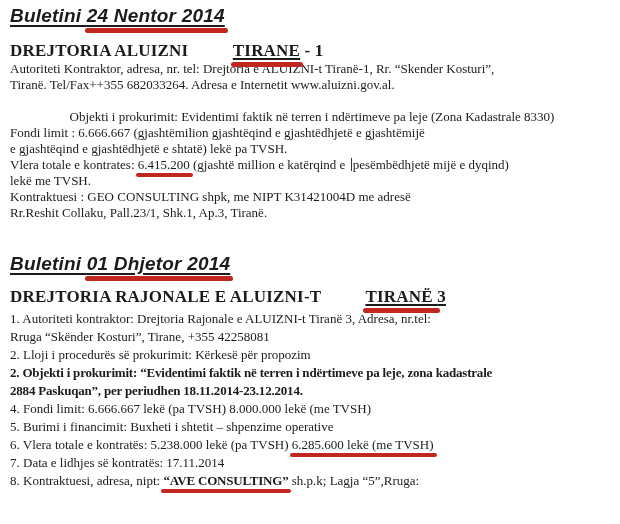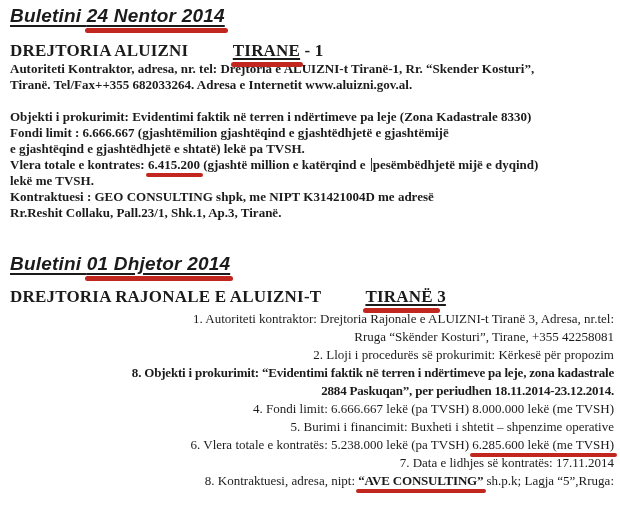--- a/index.html
+++ b/index.html
@@ -13,26 +13,26 @@
     font-family:"Liberation Sans",sans-serif;font-weight:bold;font-style:italic;
     font-size:19px;line-height:22px;letter-spacing:0.2px;
   }
   .ub{text-decoration:underline;}
   .ub2{text-decoration-thickness:2px;text-underline-offset:3px;}
   .ub1{text-decoration-thickness:1.5px;text-underline-offset:2px;margin-left:40px;}
   .heading{
     font-weight:bold;font-size:17px;line-height:20px;letter-spacing:0.2px;
   }
   .mt-h1{margin-top:14px;}
-  .mt-p2{margin-top:16px;}
+  .mt-p2{margin-top:16px;text-align:center;}
   .mt-t2{margin-top:32px;}
   .mt-h2{margin-top:12px;}
   .mt-items{margin-top:4px;}
-  .line{line-height:16px;white-space:nowrap;font-weight:bold;}
-  .iline{line-height:16px;margin-bottom:2px;white-space:nowrap;text-align:right;}
+  .line{line-height:16px;white-space:nowrap;}
+  .iline{line-height:16px;margin-bottom:2px;white-space:nowrap;}
   .bold{font-weight:bold;letter-spacing:-0.2px;}
   
   .mk{position:relative;}
   .mk::after{
     content:"";position:absolute;background:#c1271e;border-radius:2.5px;
     left:-2px;right:-3px;
   }
   .mk-lg::after{bottom:-7px;height:5px;}
   .mk-sm::after{bottom:-5px;height:4px;}
   
@@ -72,21 +72,21 @@
   </div>
 
   <div class="heading mt-h2">
     <span>DREJTORIA RAJONALE E ALUIZNI-T </span><span class="ub ub1"><span class="mk mk-lg">TIRANË </span><span>3</span></span>
   </div>
 
   <div class="mt-items">
     <div class="iline">1. Autoriteti kontraktor: Drejtoria Rajonale e ALUIZNI-t Tiranë 3, Adresa, nr.tel:</div>
     <div class="iline">Rruga “Skënder Kosturi”, Tirane, +355 42258081</div>
     <div class="iline">2. Lloji i procedurës së prokurimit: Kërkesë për propozim</div>
-    <div class="iline bold">8. Objekti i prokurimit: “Evidentimi faktik në terren i ndërtimeve pa leje, zona kadastrale</div>
+    <div class="iline bold">2. Objekti i prokurimit: “Evidentimi faktik në terren i ndërtimeve pa leje, zona kadastrale</div>
     <div class="iline bold">2884 Paskuqan”, per periudhen 18.11.2014-23.12.2014.</div>
     <div class="iline">4. Fondi limit: 6.666.667 lekë (pa TVSH) 8.000.000 lekë (me TVSH)</div>
     <div class="iline">5. Burimi i financimit: Buxheti i shtetit – shpenzime operative</div>
     <div class="iline">
       <span>6. Vlera totale e kontratës: 5.238.000 lekë (pa TVSH) </span><span class="mk mk-sm">6.285.600 lekë (me TVSH)</span>
     </div>
     <div class="iline">7. Data e lidhjes së kontratës: 17.11.2014</div>
     <div class="iline">
       <span>8. Kontraktuesi, adresa, nipt: </span><span class="bold mk mk-sm">“AVE CONSULTING”</span><span> sh.p.k; Lagja “5”,Rruga:</span>
     </div>

